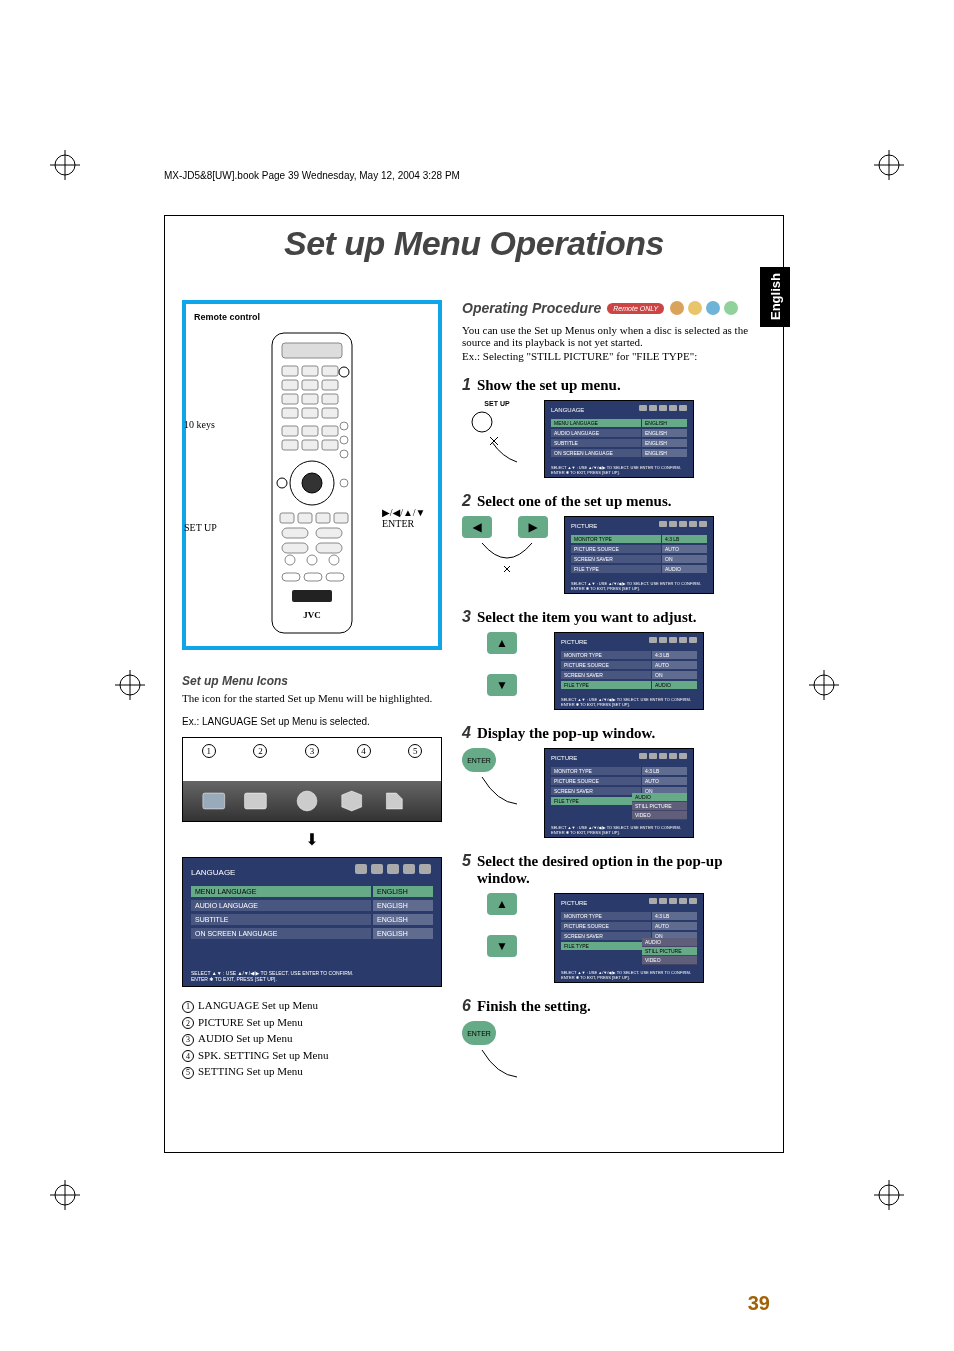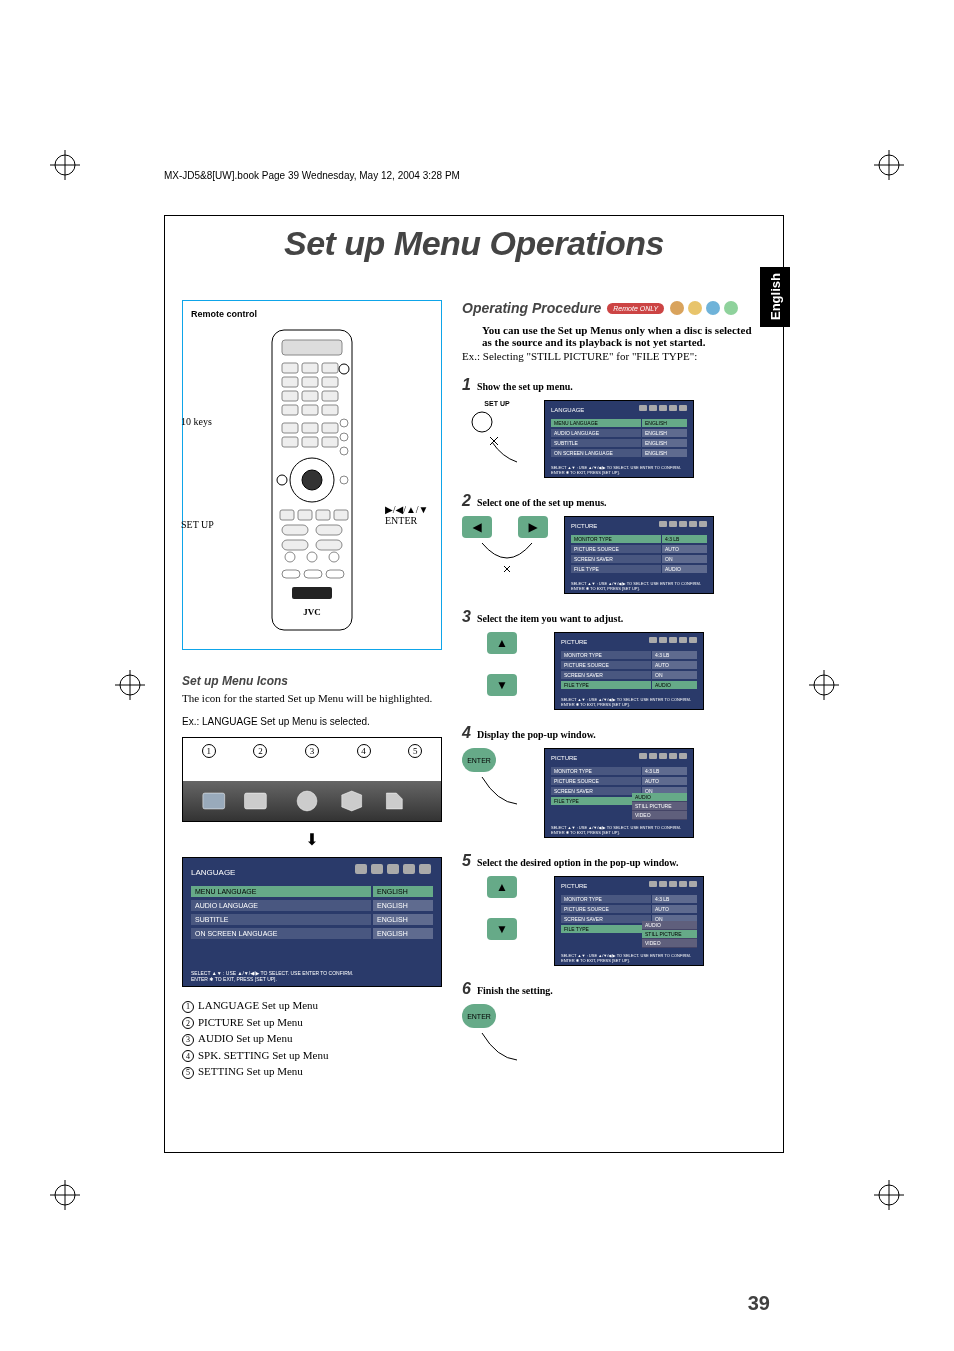--- a/index.html
+++ b/index.html
@@ -54,21 +54,21 @@
     position: absolute;
     left: 182px; top: 300px;
     width: 260px;
   }
   .right-col {
     position: absolute;
     left: 462px; top: 300px;
     width: 300px;
   }
   .remote-box {
-    border: 1px solid #0ea5e9;
+    border: 4px solid #0ea5e9;
     padding: 8px;
     height: 350px;
     position: relative;
   }
   .remote-label {
     font-family: Arial, sans-serif;
     font-size: 9px;
     font-weight: bold;
   }
   .remote-svg { display:block; margin:6px auto 0; }
@@ -155,35 +155,35 @@
   }
   .op-header-row { display:flex; align-items:center; gap:6px; margin-bottom:8px; }
   .remote-only-badge {
     background:#c44; color:#fff; font-size:7px;
     border-radius:10px; padding:2px 6px;
     font-style:italic; font-family:Arial,sans-serif;
   }
   .disc-dots { display:flex; gap:4px; }
   .disc-dots span { width:14px; height:14px; border-radius:50%; }
   .intro-text {
-    font-size: 11px; font-weight: bold; margin-left: 20px;
+    font-size: 11px; font-weight: normal;
   }
   .intro-sub { font-size:11px; font-weight:normal; margin-top:2px; }
   .step {
     margin-top: 14px;
   }
   .step-line { display:flex; align-items:baseline; gap:6px; }
   .step-num {
     font-family: Arial, sans-serif;
     font-style: italic;
     font-weight: bold;
     font-size: 16px;
     color:#333;
   }
-  .step-text { font-size: 10px; font-weight: bold; font-family: Liberation Serif, serif; }
+  .step-text { font-size: 15px; font-weight: bold; font-family: Liberation Serif, serif; }
   .step-row {
     display:flex; gap:12px; margin-top:6px;
     align-items: flex-start;
   }
   .press-diagram {
     width:70px; height:60px; position:relative;
   }
   .press-diagram svg { width:100%; height:100%; }
   .mini-menu {
     background:#2a3a6a; border:1px solid #000;
@@ -209,21 +209,21 @@
     font-size:7px; font-family:Arial,sans-serif;
   }
   .arrow-btn {
     width:30px; height:22px; background:#6a8; border-radius:4px;
     display:flex; align-items:center; justify-content:center;
     font-size:12px; color:#000;
   }
   .page-number {
     position:absolute; right:184px; bottom:36px;
     font-family:Arial,sans-serif; font-size:20px; font-weight:bold;
-    color:#404040;
+    color:#a16207;
   }
   .crop-mark { position:absolute; width:30px; height:30px; }
   .crop-mark svg { width:100%; height:100%; }
 </style>
 </head>
 <body>
 
 <div class="crop-mark" style="left:50px; top:150px;">
   <svg viewBox="0 0 30 30">
       <circle cx="15" cy="15" r="10" fill="none" stroke="#000"></circle>

